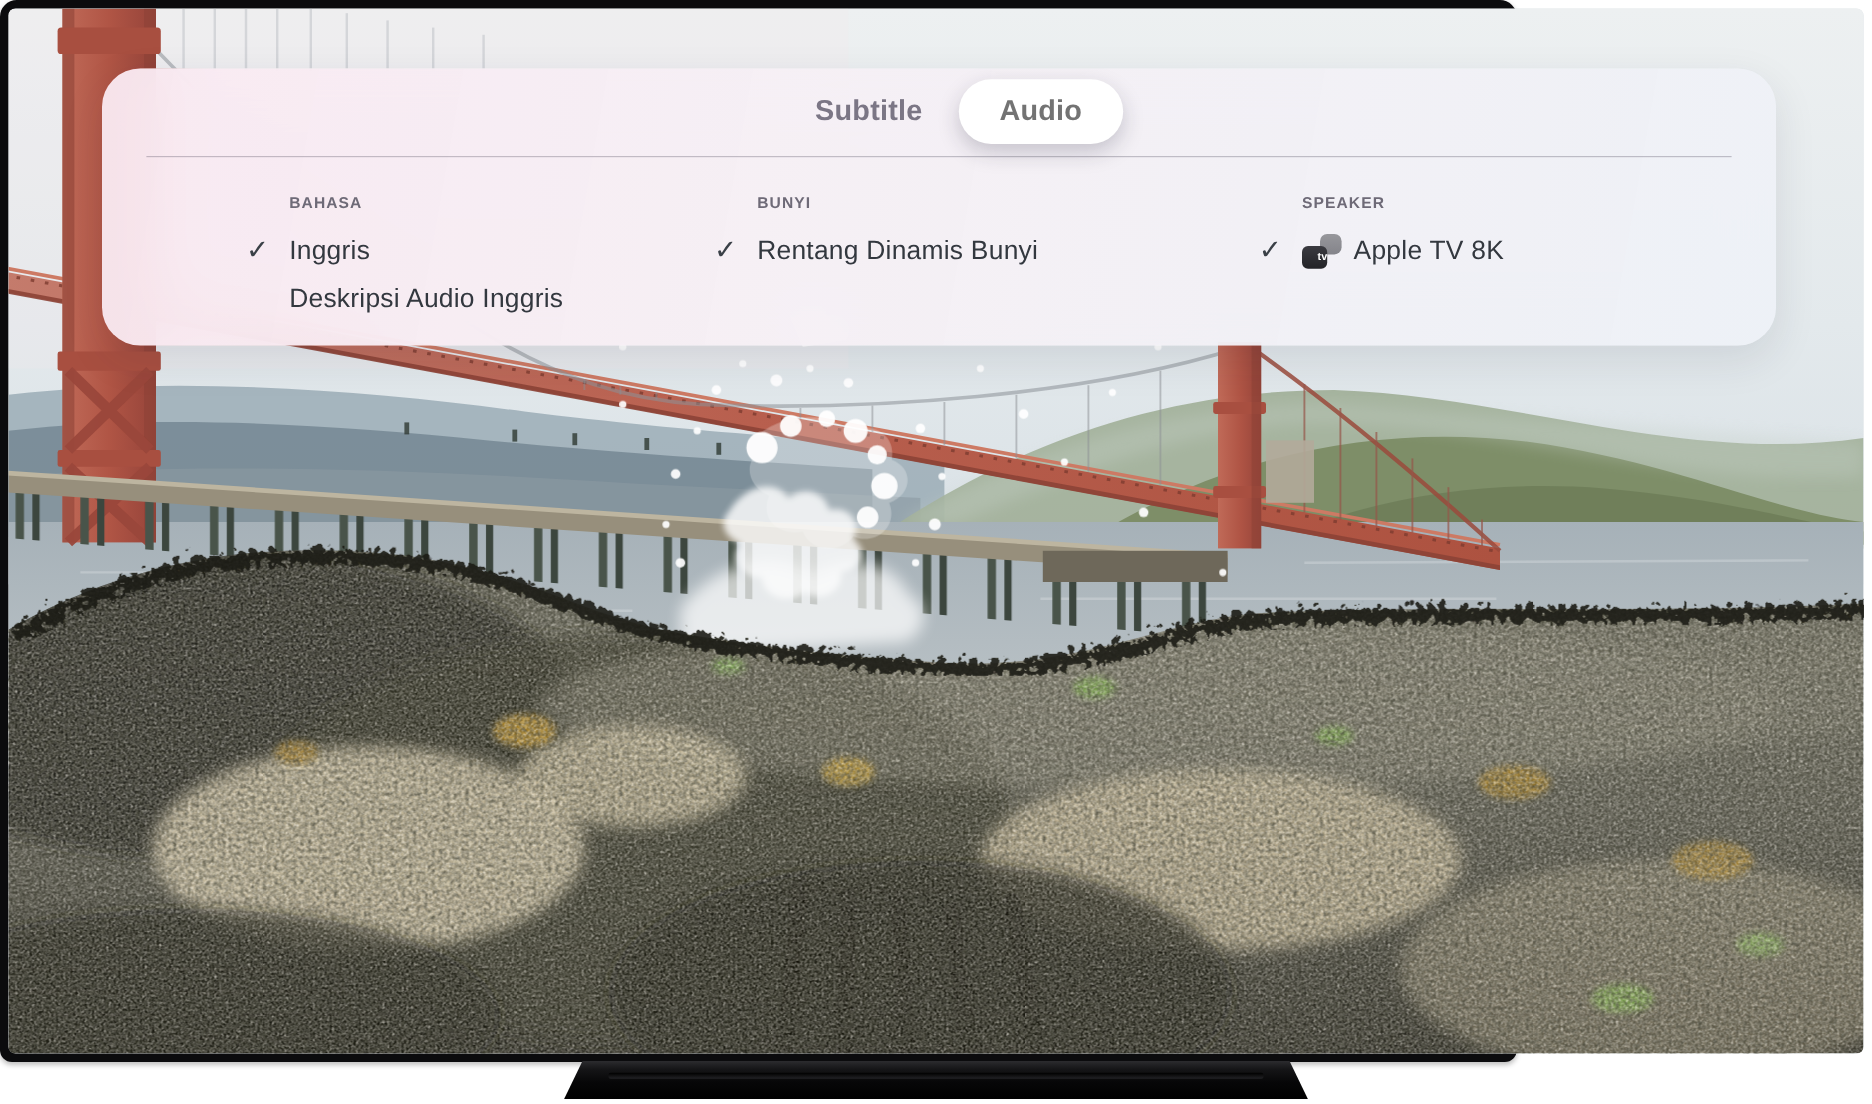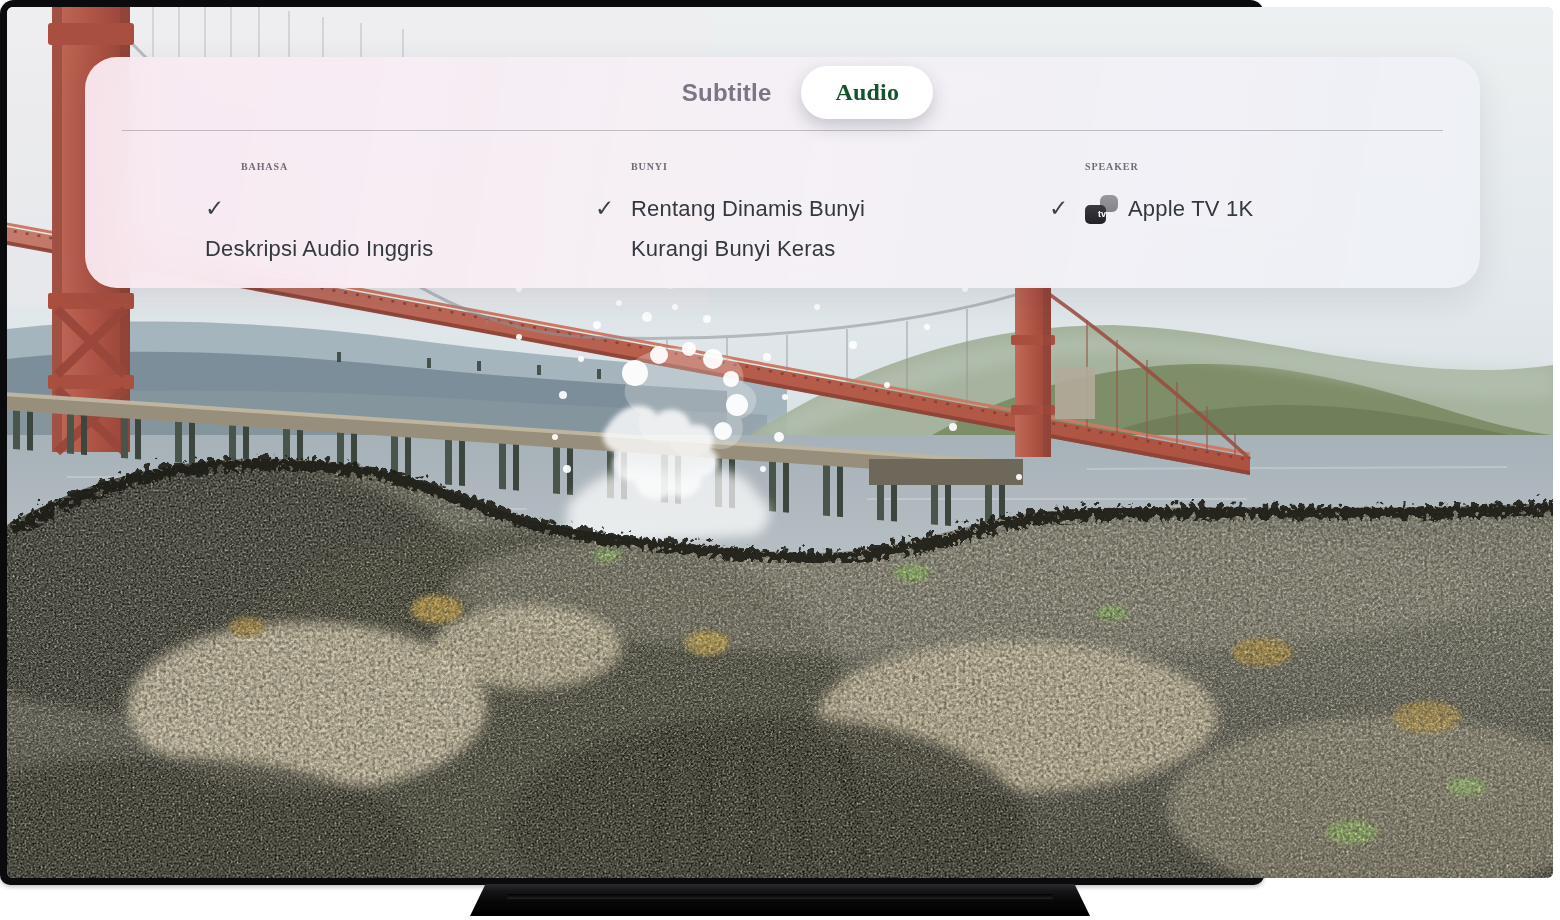--- a/index.html
+++ b/index.html
@@ -30,32 +30,32 @@
                        rgba(246,240,245,.94) 42%, rgba(238,241,247,.93) 100%);
            backdrop-filter: blur(22px) saturate(130%);
            box-shadow:0 12px 34px rgba(40,40,60,.10); }
 
   .tabs { position:relative; display:flex; justify-content:center; align-items:center;
           padding-top:7px; height:64px; transform:translateX(12px); gap:4px; }
   .tab { border:none; background:transparent; font-family:inherit;
          font-size:24px; font-weight:bold; letter-spacing:.2px;
          padding:13px 26px; border-radius:29px; cursor:pointer; }
   .tab.inactive { color:#7b7685; }
-  .tab.active { background:#ffffff; color:#14532d; padding:13px 34px;
-                box-shadow:0 7px 18px rgba(30,30,50,.22);font-family:Liberation Serif, serif; }
+  .tab.active { background:#ffffff; color:#737373; padding:13px 34px;
+                box-shadow:0 7px 18px rgba(30,30,50,.22); }
 
   .divider { height:1px; margin:9px 37px 0 37px; background:rgba(92,86,104,.34); }
 
   .cols { position:relative; height:145px; }
   .col { position:absolute; top:18px; display:grid; grid-template-columns:36px auto;
          grid-auto-rows:40px; align-items:center; }
   .col-1 { left:120px; } .col-2 { left:510px; } .col-3 { left:964px; }
   .col-header { grid-column:2; align-self:end; padding-bottom:8px;
-                font-size:10px; font-weight:bold; letter-spacing:.9px;
-                color:#6e6a77; height:28px;font-family:Liberation Serif, serif; }
+                font-size:13px; font-weight:bold; letter-spacing:.9px;
+                color:#6e6a77; height:28px; }
   .check { font-size:23px; color:#3a4047; line-height:1; padding-bottom:2px; }
   .item-label { font-size:22px; color:#33383f; letter-spacing:.2px; white-space:nowrap; }
   .item-with-icon { display:flex; align-items:center; gap:10px; }
 
   .device-icon { position:relative; width:33px; height:29px; flex:none; }
   .device-icon .pod { position:absolute; right:0; top:0; width:18px; height:17px;
                       background:linear-gradient(#97979c,#84848a); border-radius:6px; }
   .device-icon .box { position:absolute; left:0; bottom:0; width:21px; height:19px;
                       background:linear-gradient(#3a3a40,#232327); border-radius:5px;
                       display:flex; align-items:center; justify-content:flex-end;margin-top:32px; }
@@ -332,43 +332,43 @@
           <button class="tab active">Audio</button>
         </div>
 
         <div class="divider"></div>
 
         <div class="cols">
 
           <div class="col col-1">
             <div class="col-header">BAHASA</div>
             <span class="check">✓</span>
+            <span class="item-label">Inggris</span>
             <span class="check"></span>
             <span class="item-label">Deskripsi Audio Inggris</span>
           </div>
 
           <div class="col col-2">
             <div class="col-header">BUNYI</div>
             <span class="check">✓</span>
             <span class="item-label">Rentang Dinamis Bunyi</span>
             <span class="check"></span>
-            <span class="item-label">Kurangi Bunyi Keras</span>
           </div>
 
           <div class="col col-3">
             <div class="col-header">SPEAKER</div>
             <span class="check">✓</span>
             <span class="item-label item-with-icon">
               <span class="device-icon">
                 <span class="pod"></span>
                 <span class="box">
                   <span>tv</span>
                 </span>
               </span>
-              <span>Apple TV 1K</span>
+              <span>Apple TV 8K</span>
             </span>
           </div>
 
         </div>
       </div>
 
     </div>
   </div>
 
   <div class="tv-stand">

